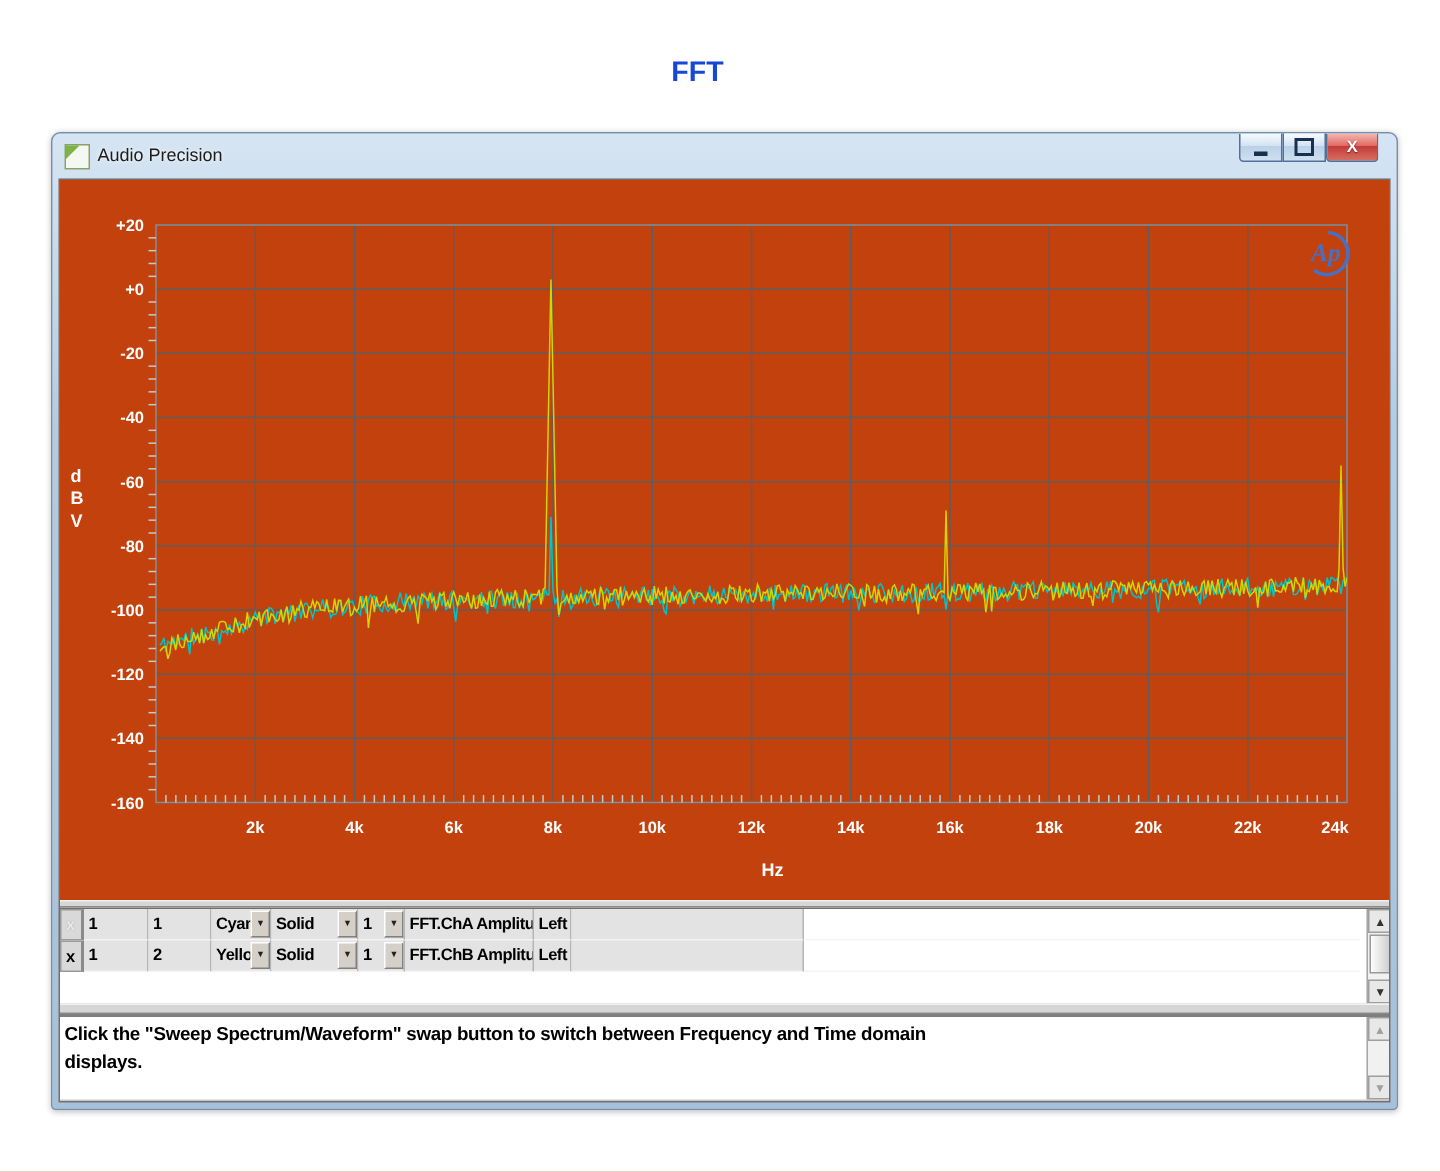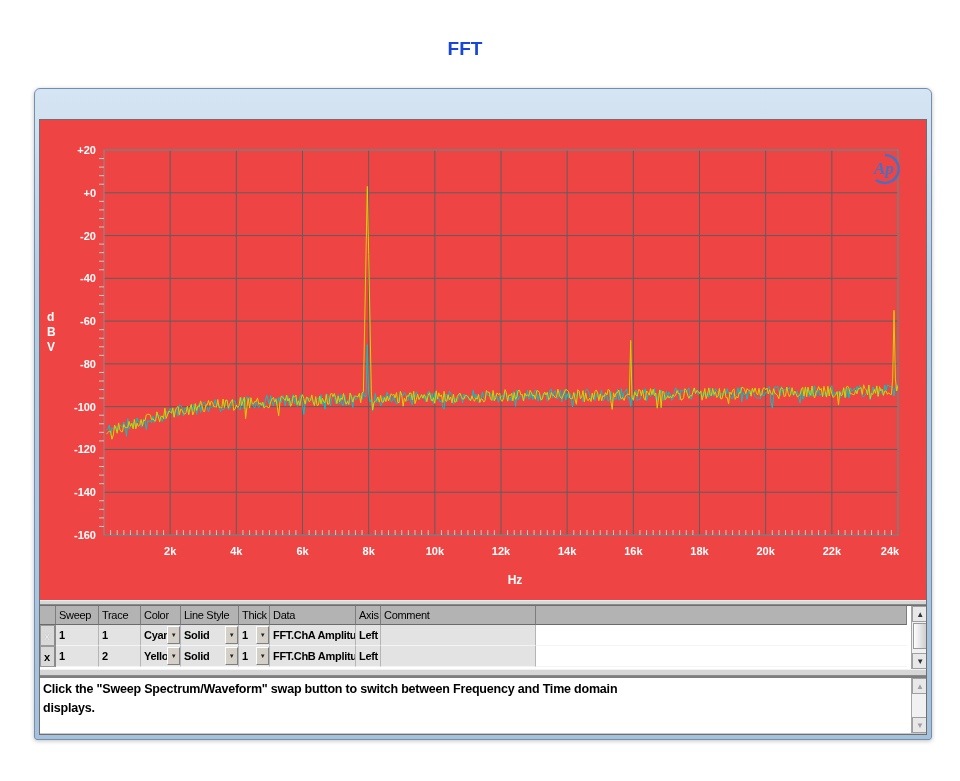--- a/index.html
+++ b/index.html
@@ -22,21 +22,21 @@
     justify-content:center;box-sizing:border-box;}
   .cap.minb,.cap.maxb{width:29px;background:linear-gradient(#f7fbfe,#d3e3f2 45%,#b9d0e7 46%,#cfe1f1);}
   .minb{border-radius:0 0 0 3px;}
   .cap.closeb{width:35px;background:linear-gradient(#f5b7b1,#e06b66 45%,#c23a37 46%,#d76f63);
     border-radius:0 0 3px 3px;color:#fff;font-weight:bold;font-size:11px;text-shadow:0 1px 1px #7a1f1d;}
   .glyph-min{width:9px;height:3px;background:#16304d;margin-top:8px;}
   .glyph-max{width:9px;height:8px;border:2px solid #16304d;background:transparent;}
   
   .client{position:absolute;left:4px;right:4px;top:30px;bottom:4px;background:#c9c9c9;
     border:1px solid #6f6f6f;overflow:hidden;}
-  .plot{position:absolute;left:0;top:0;width:888px;height:480px;background:#ef4444;}
+  .plot{position:absolute;left:0;top:0;width:888px;height:480px;background:#c2410c;}
   .dbv{position:absolute;left:7px;top:190px;color:#fff;font-size:12px;font-weight:bold;
     line-height:15px;white-space:pre-line;}
   .hz{position:absolute;left:0;top:453px;width:930px;text-align:center;color:#fff;
     font-size:12px;font-weight:bold;}
   .hz span{margin-left:20px;}
   .ap-logo{position:absolute;right:26px;top:32px;width:34px;height:34px;}
   .splitter{position:absolute;left:0;width:888px;background:#d6d6d6;
     border-top:1px solid #f2f2f2;border-bottom:1px solid #8a8a8a;box-sizing:border-box;}
   
   .gridtbl{position:absolute;left:0;top:485px;width:888px;height:64px;background:#fff;
@@ -71,20 +71,35 @@
     border-top:2px solid #7e7e7e;box-sizing:border-box;}
   .comment-text{position:absolute;left:3px;top:2px;width:600px;color:#000;
     font-size:12.5px;font-weight:bold;letter-spacing:-0.2px;line-height:1.5;}
 </style>
 </head>
 <body>
 
 <div class="page-title">FFT</div>
 
 <div class="win">
+  <div class="titlebar">
+    <div class="app-icon"></div>
+    <div class="win-title">Audio Precision</div>
+    <div class="caption-btns">
+      <div class="cap minb">
+        <div class="glyph-min"></div>
+      </div>
+      <div class="cap maxb">
+        <div class="glyph-max"></div>
+      </div>
+      <div class="cap closeb">
+        <span>X</span>
+      </div>
+    </div>
+  </div>
 
   <div class="client">
 
     <div class="plot">
       <svg id="plot-svg" width="888" height="480">
           <g>
             <line x1="130.16666666666669" y1="30" x2="130.16666666666669" y2="415" stroke="#5e5e5e" stroke-width="1"></line>
             <line x1="196.33333333333334" y1="30" x2="196.33333333333334" y2="415" stroke="#5e5e5e" stroke-width="1"></line>
             <line x1="262.5" y1="30" x2="262.5" y2="415" stroke="#5e5e5e" stroke-width="1"></line>
             <line x1="328.6666666666667" y1="30" x2="328.6666666666667" y2="415" stroke="#5e5e5e" stroke-width="1"></line>
@@ -291,32 +306,20 @@
       <svg class="ap-logo" width="34" height="34">
         <path d="M 17 3 A 14 14 0 1 1 8 28" fill="none" stroke="#4a6fc0" stroke-width="2.4"></path>
         <text x="6" y="22" font-size="17" font-style="italic" font-weight="bold" fill="#4a6fc0" font-family="Liberation Serif, serif">Ap</text>
       </svg>
     </div>
 
     <div class="splitter" style="top:480px;height:5px;"></div>
 
     <div class="gridtbl">
       <div id="tbl-body" style="position:absolute;left:0;top:0;right:17px;bottom:0;overflow:hidden;">
-          <div class="thead">
-            <div class="hc" style="width: 16px;"></div>
-            <div class="hc" style="width: 43px;">Sweep</div>
-            <div class="hc" style="width: 42px;">Trace</div>
-            <div class="hc" style="width: 40px;">Color</div>
-            <div class="hc" style="width: 58px;">Line Style</div>
-            <div class="hc" style="width: 31px;">Thick</div>
-            <div class="hc" style="width: 86px;">Data</div>
-            <div class="hc" style="width: 25px;">Axis</div>
-            <div class="hc" style="width: 155px;">Comment</div>
-            <div class="hc" style="width: 371px;"></div>
-          </div>
           <div class="trow">
             <div class="c sel dim" style="width: 16px;">x</div>
             <div class="c" style="width: 43px;">1</div>
             <div class="c" style="width: 42px;">1</div>
             <div class="c" style="width: 40px;">Cyan<span class="dd">▼</span></div>
             <div class="c" style="width: 58px;">Solid<span class="dd">▼</span></div>
             <div class="c" style="width: 31px;">1<span class="dd">▼</span></div>
             <div class="c" style="width: 86px;">FFT.ChA Amplituc</div>
             <div class="c" style="width: 25px;">Left</div>
             <div class="c" style="width: 155px;"></div>

